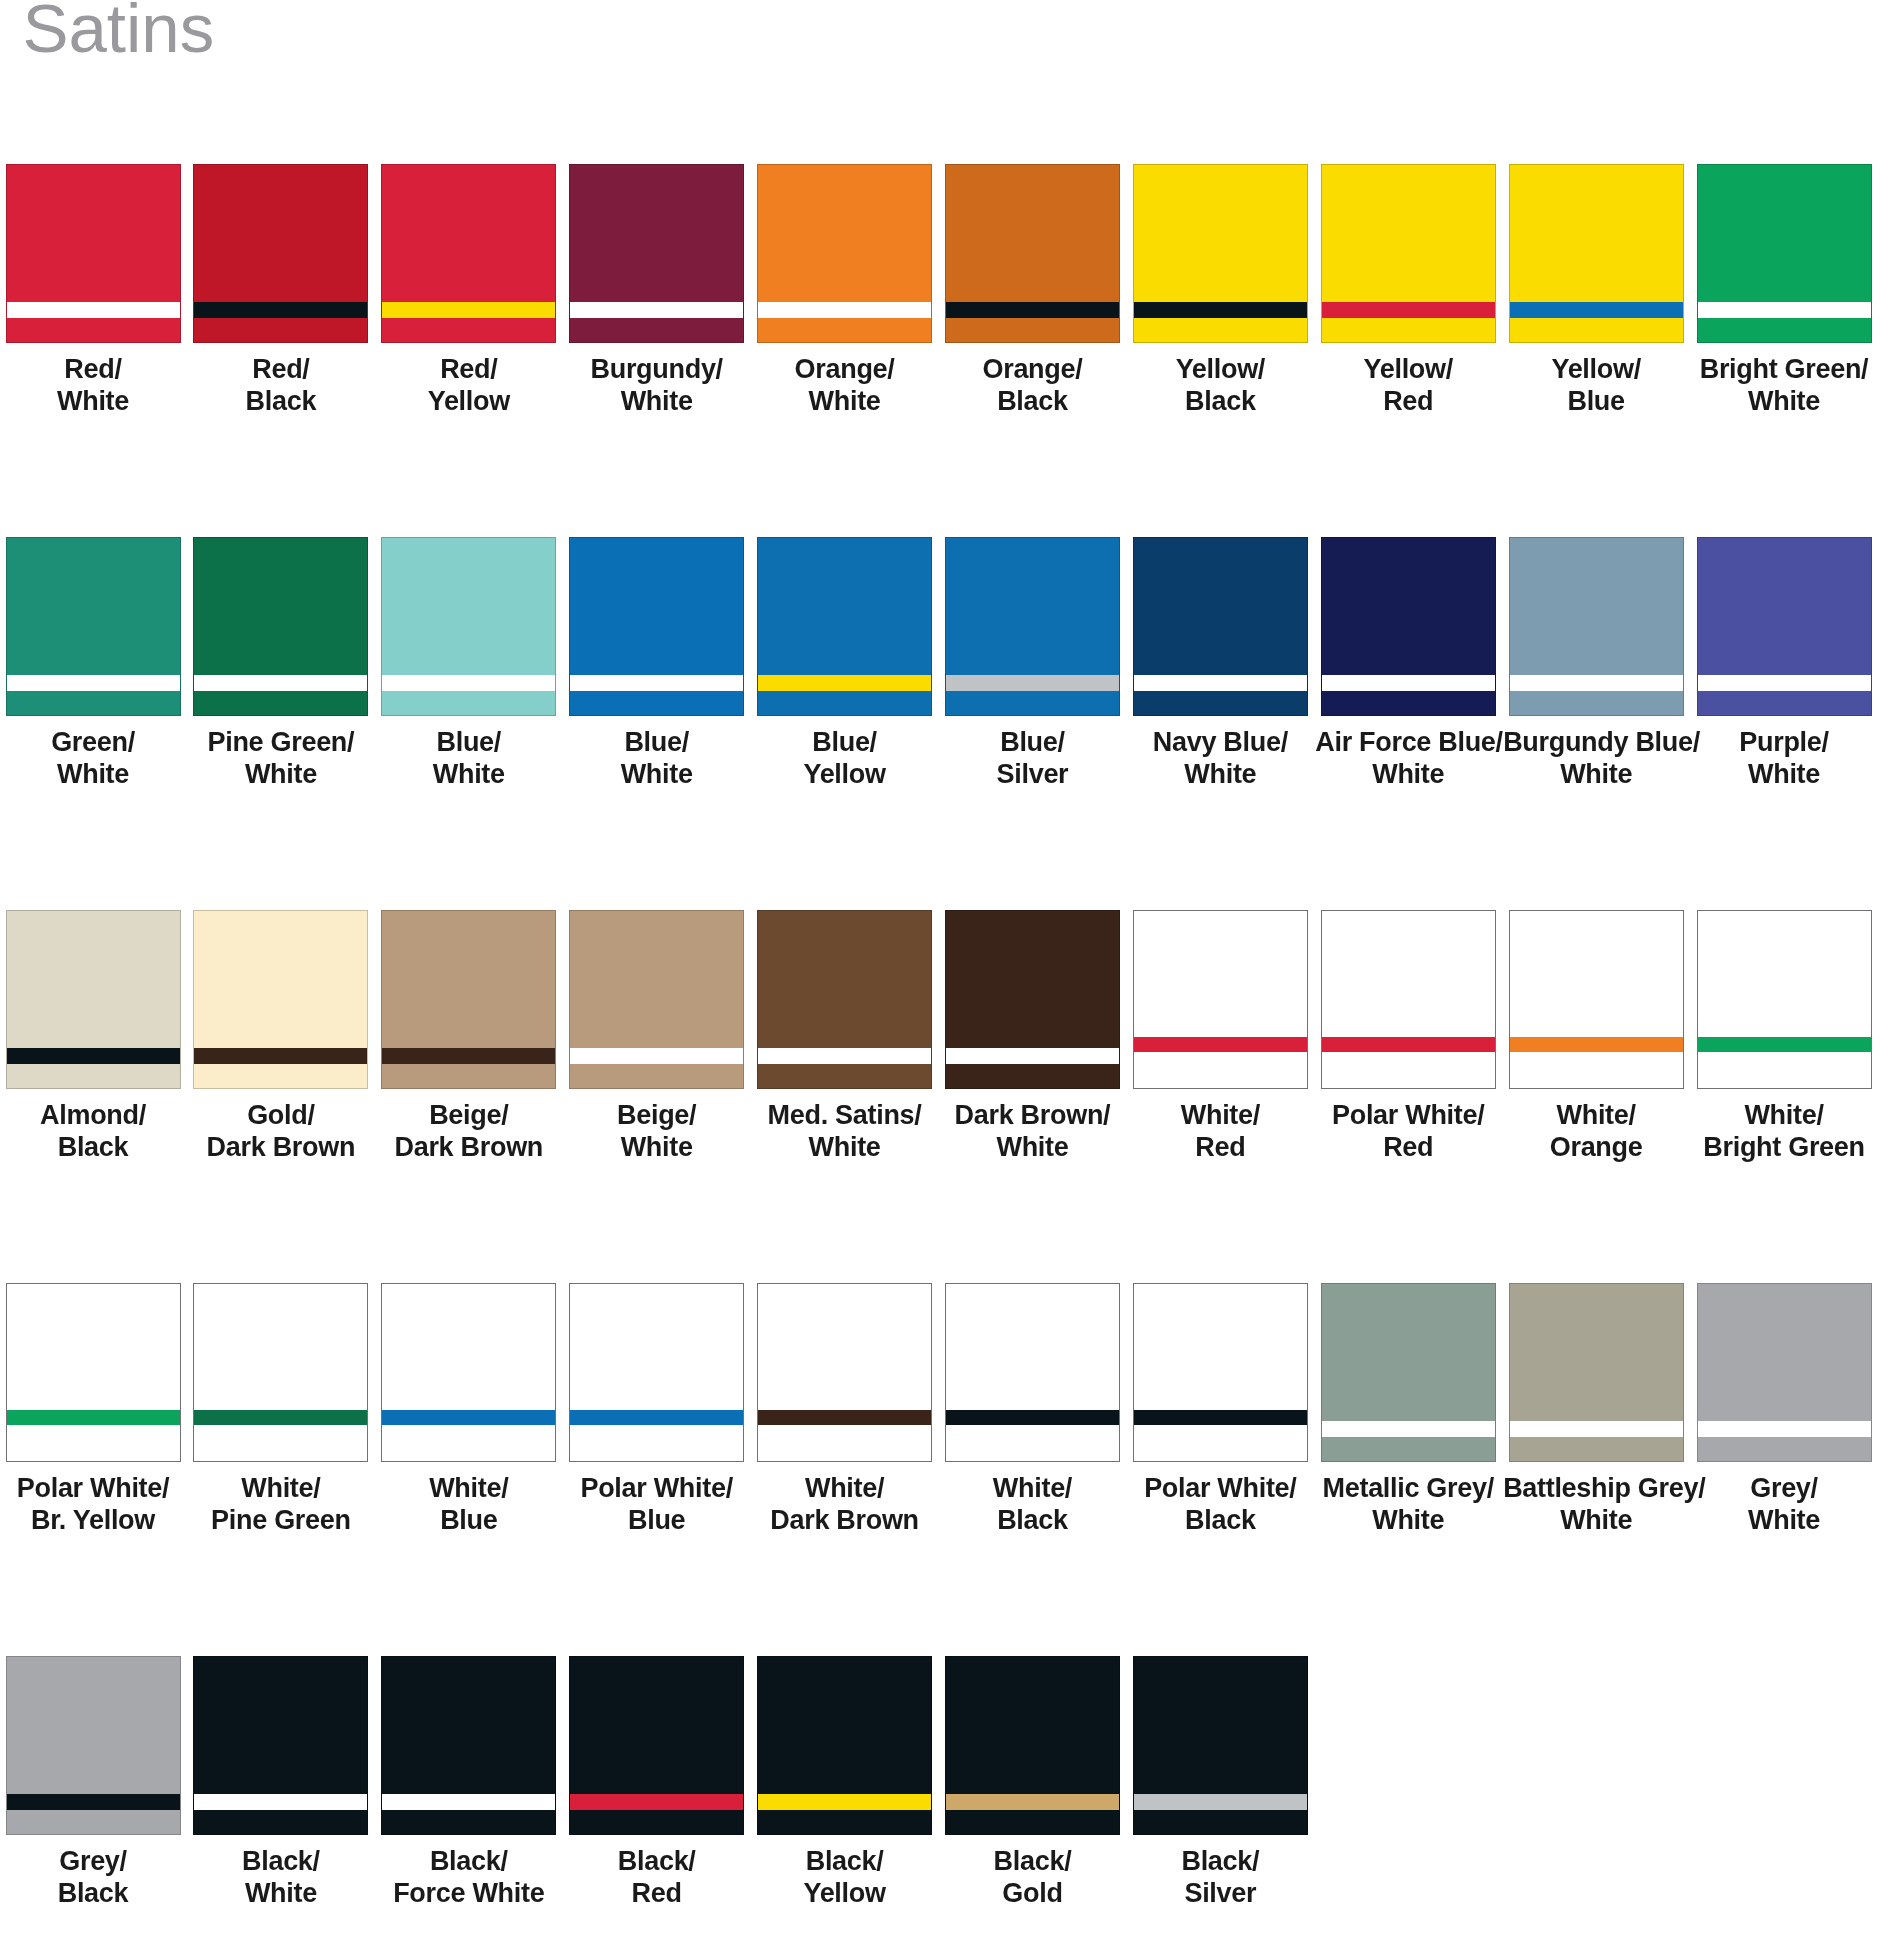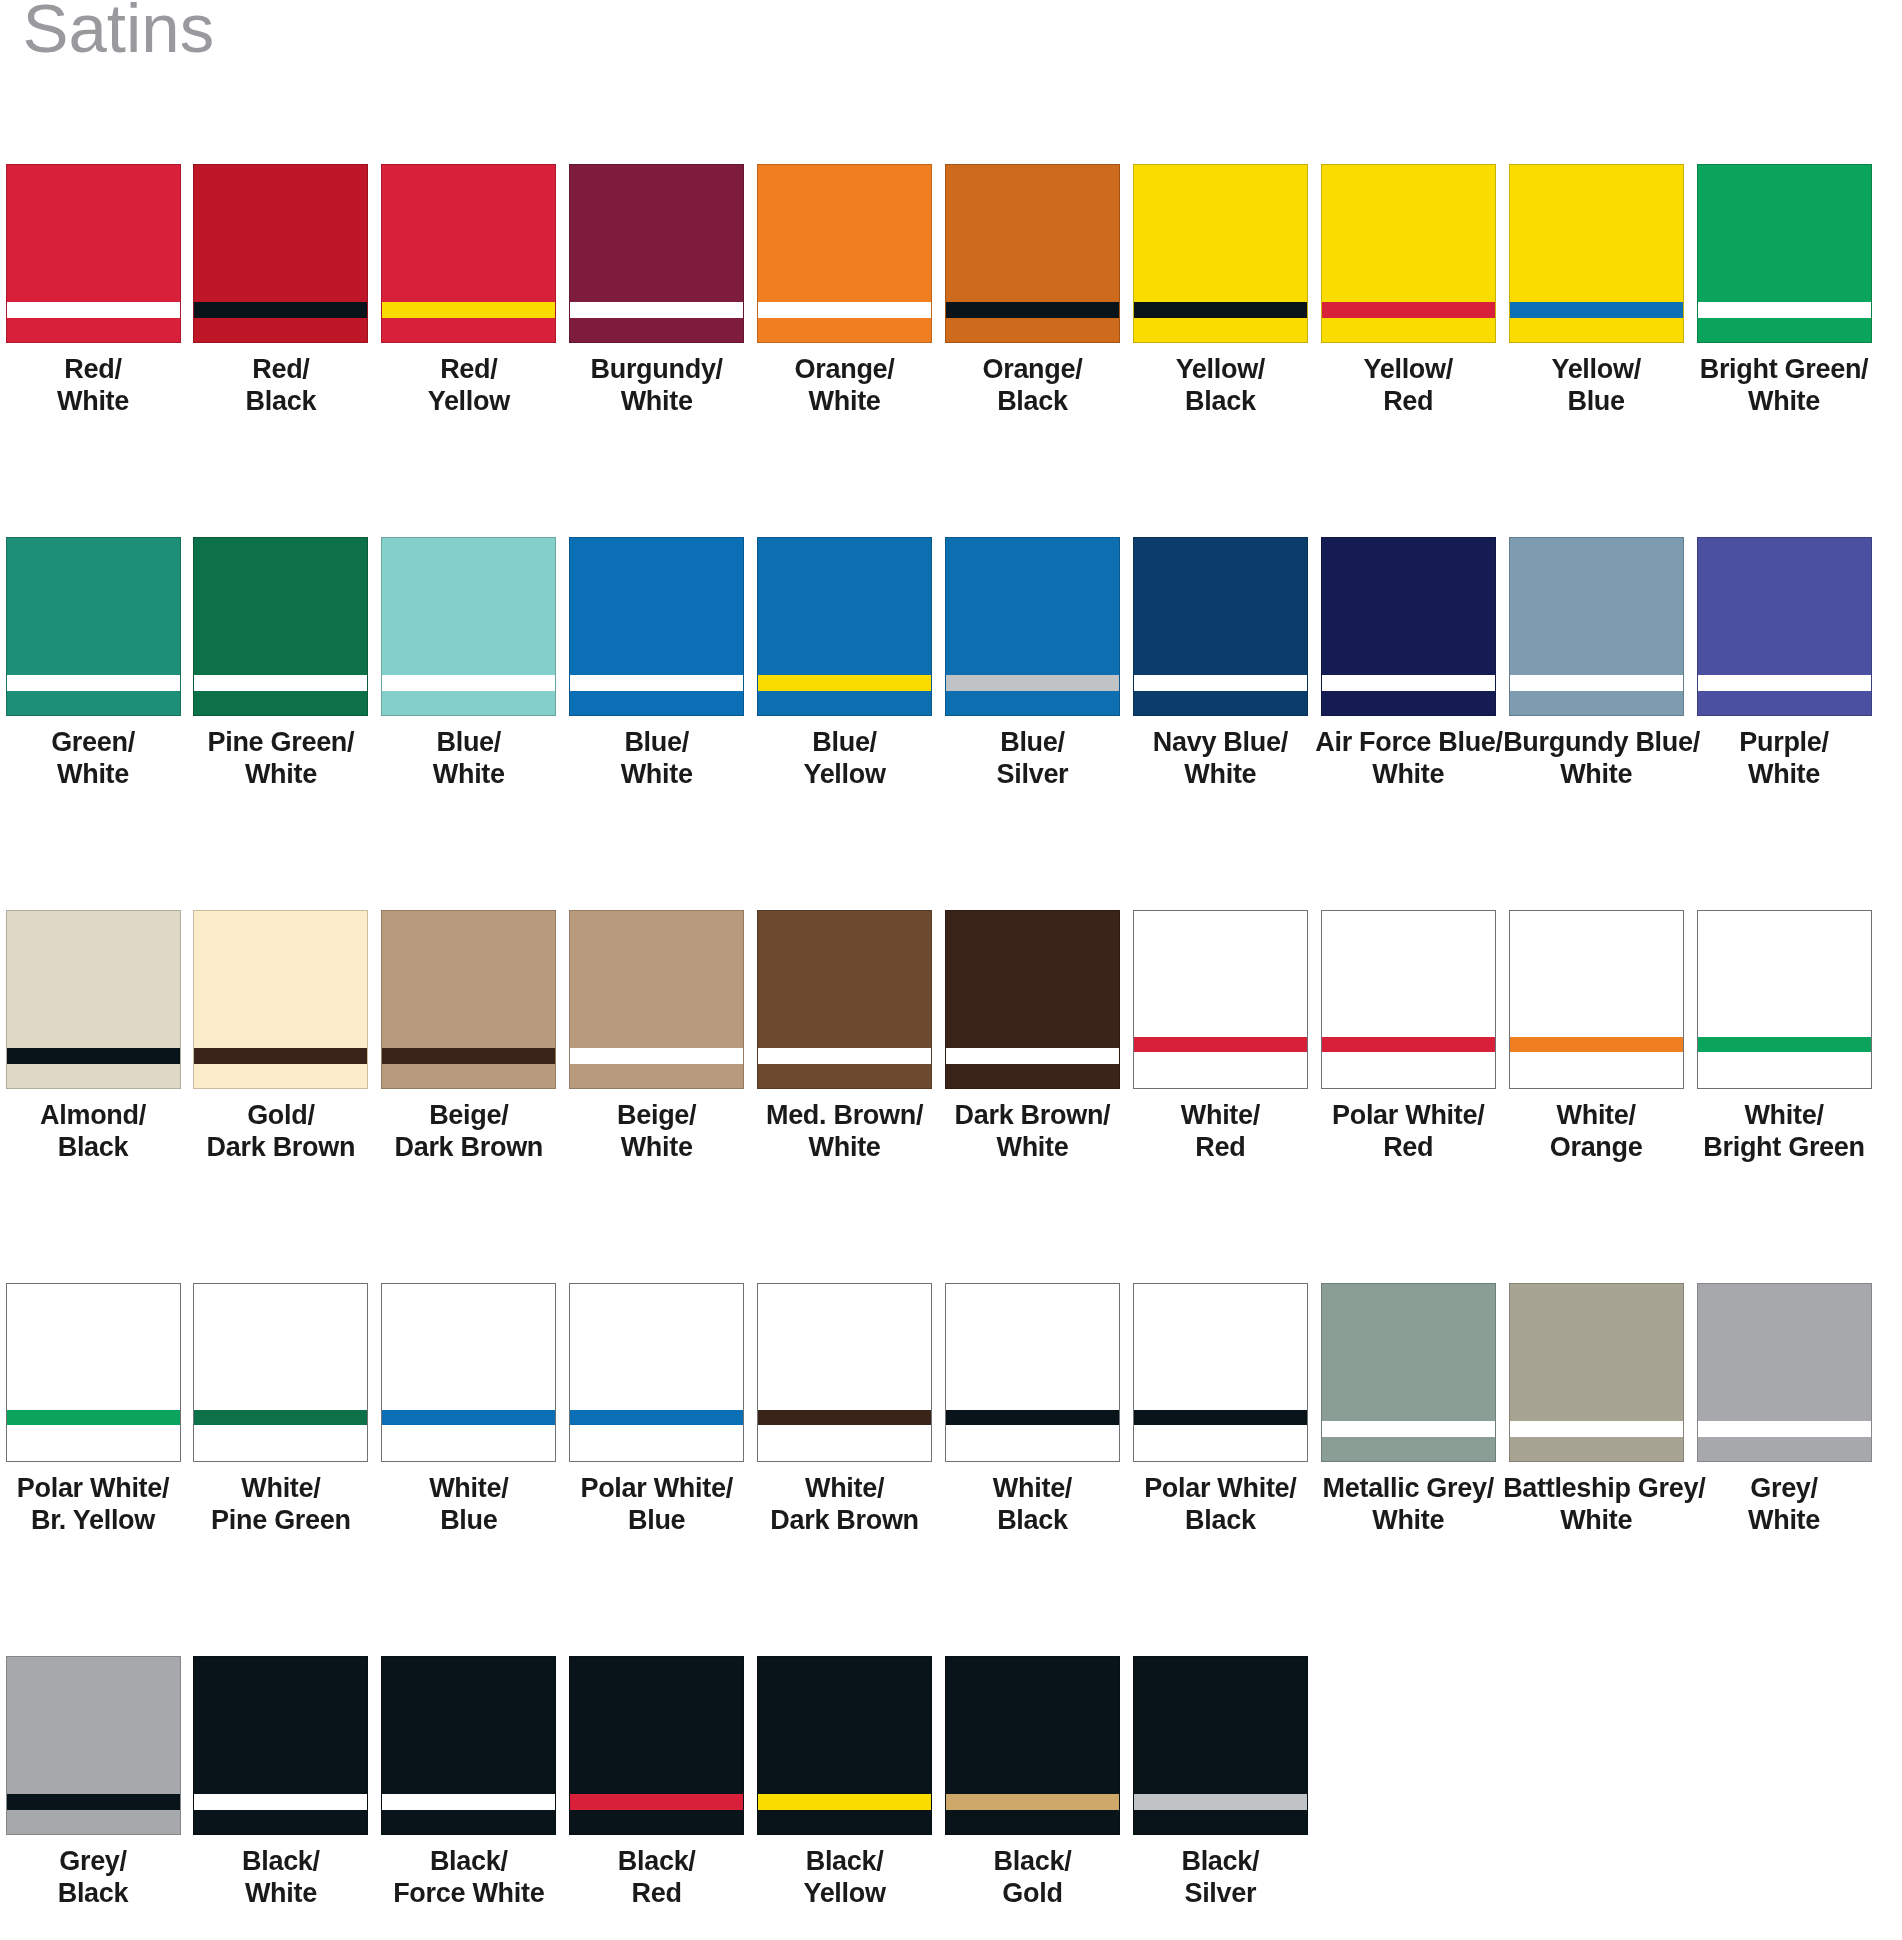--- a/index.html
+++ b/index.html
@@ -294,21 +294,21 @@
             <div class="chip-bottom" style="top: 153px; bottom: 0px; background: rgb(184, 155, 124);"></div>
           </div>
           <div class="swatch-label"><span>Beige/</span><span class="lbl-line2">White</span></div>
         </div>
         <div class="swatch-cell">
           <div class="swatch-chip" style="background: rgb(107, 74, 48); border: 0.9px solid rgba(0, 0, 0, 0.2);">
             <div class="chip-top" style="top: 0px; height: 137px; background: rgb(107, 74, 48);"></div>
             <div class="chip-stripe" style="top: 137px; height: 16px; background: rgb(255, 255, 255);"></div>
             <div class="chip-bottom" style="top: 153px; bottom: 0px; background: rgb(107, 74, 48);"></div>
           </div>
-          <div class="swatch-label"><span>Med. Brown/</span><span class="lbl-line2">White</span></div>
+          <div class="swatch-label"><span>Med. Satins/</span><span class="lbl-line2">White</span></div>
         </div>
         <div class="swatch-cell">
           <div class="swatch-chip" style="background: rgb(58, 35, 24); border: 0.9px solid rgba(0, 0, 0, 0.2);">
             <div class="chip-top" style="top: 0px; height: 137px; background: rgb(58, 35, 24);"></div>
             <div class="chip-stripe" style="top: 137px; height: 16px; background: rgb(255, 255, 255);"></div>
             <div class="chip-bottom" style="top: 153px; bottom: 0px; background: rgb(58, 35, 24);"></div>
           </div>
           <div class="swatch-label"><span>Dark Brown/</span><span class="lbl-line2">White</span></div>
         </div>
         <div class="swatch-cell">

